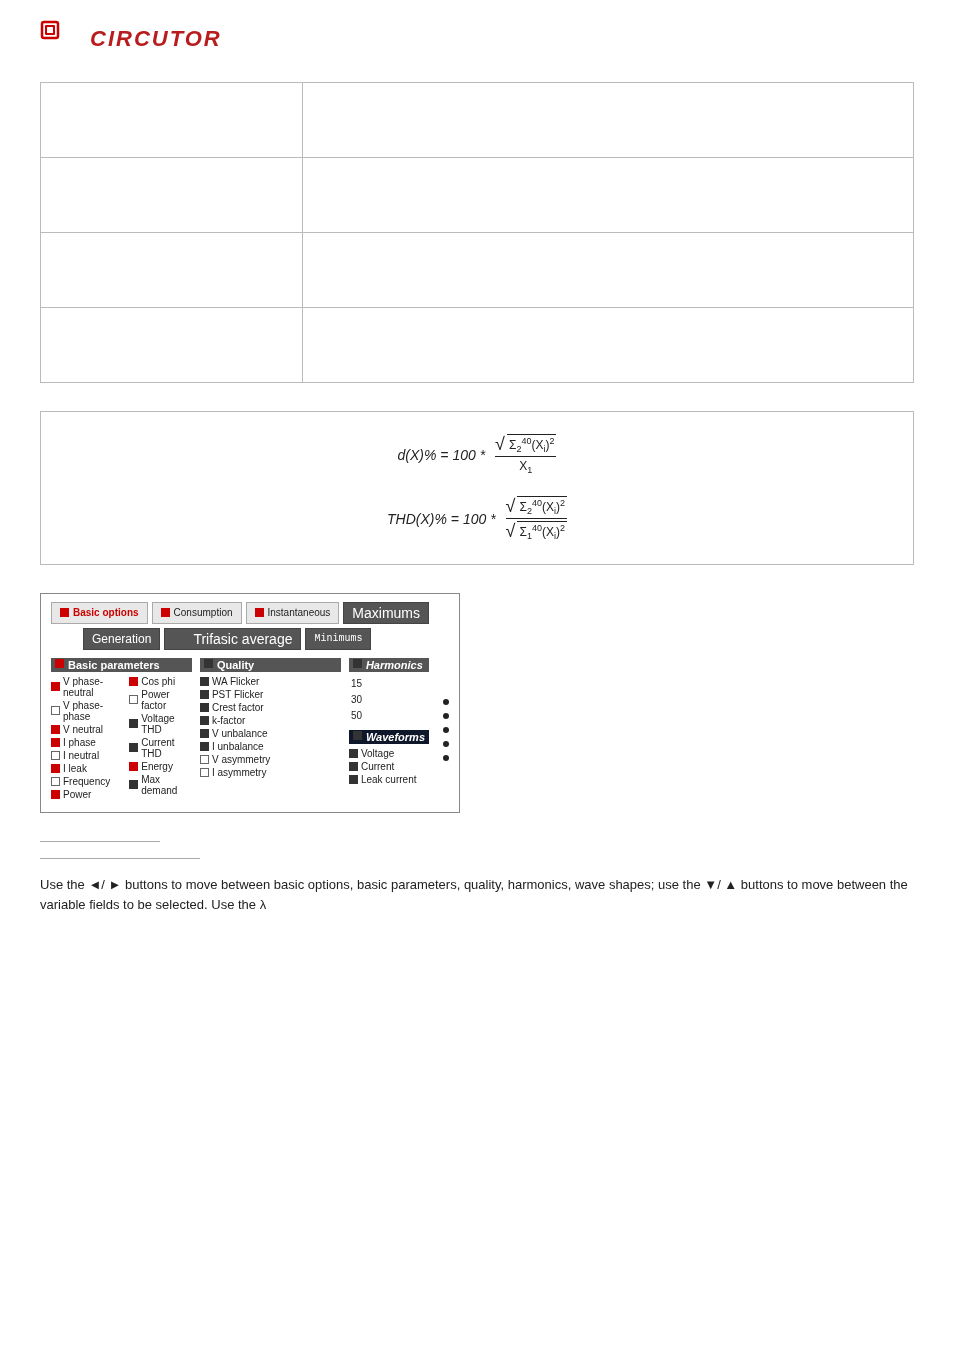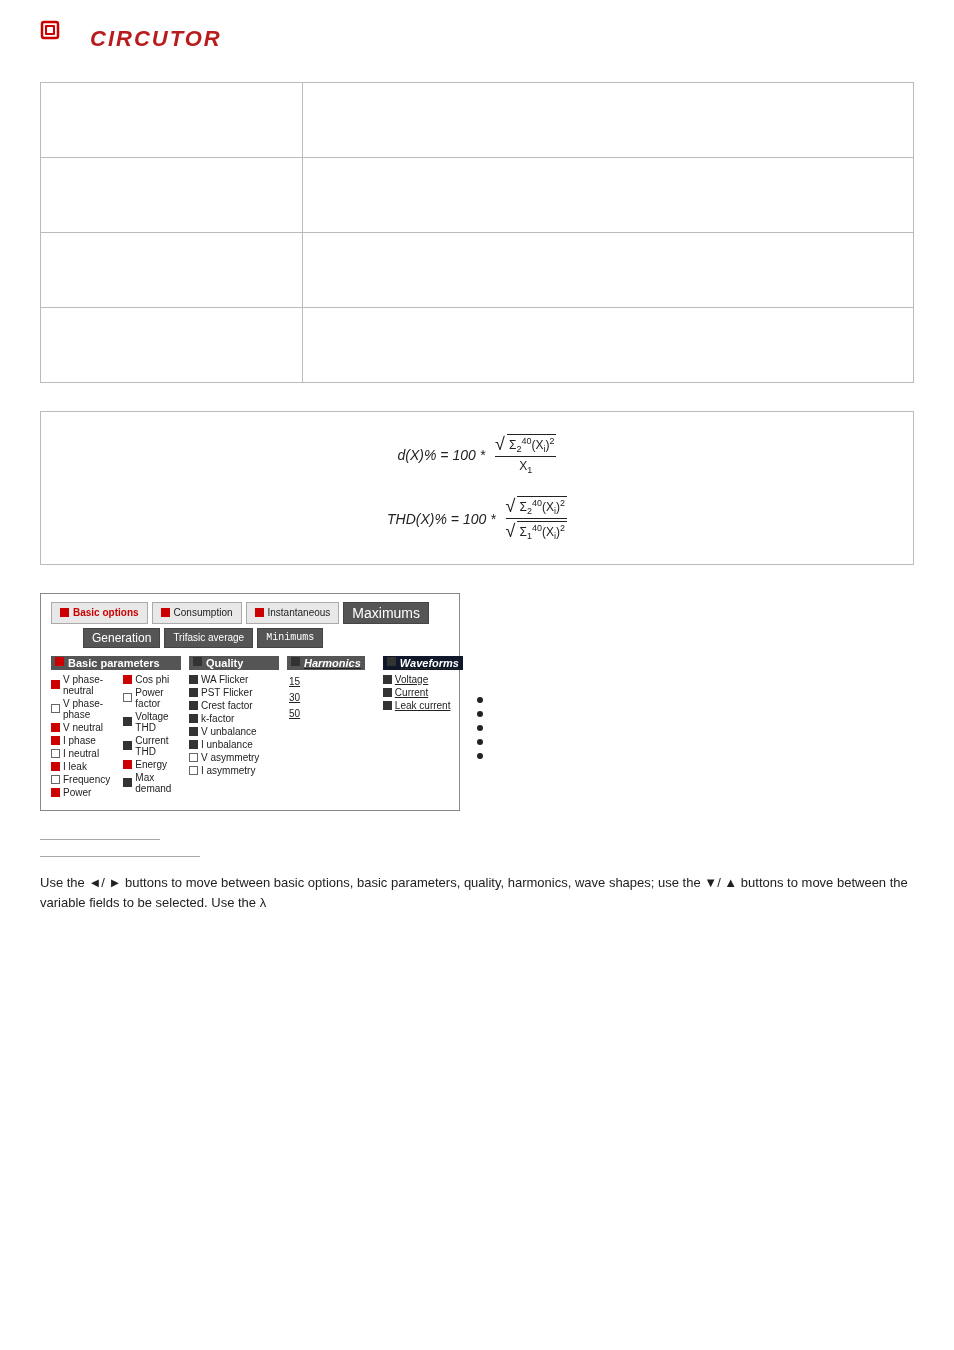--- a/index.html
+++ b/index.html
@@ -303,21 +303,21 @@
     <div class="tab-item dark-tab">
       <span style="font-size:14px;">Maximums</span>
     </div>
   </div>
   <div class="options-tabs" style="margin-top:-4px; margin-bottom:8px;">
     <div style="width:28px"></div>
     <div class="tab-item dark-tab">
       <span style="font-size:12px;">Generation</span>
     </div>
     <div class="tab-item dark-tab">
-      <span style="font-size:10px;">Trifasic average</span>
+      <span style="font-size:14px;margin-left:20px;">Trifasic average</span>
     </div>
     <div class="tab-item dark-tab">
       <span style="font-size:10px;font-family:Liberation Mono, monospace;">Minimums</span>
     </div>
   </div>
 
   <div class="options-body">
 
     <div class="col-section" style="min-width:130px;">
       <div class="section-title">
@@ -421,21 +421,21 @@
       <div class="check-row">
         <span class="chk-box"></span>
         <span>V asymmetry</span>
       </div>
       <div class="check-row">
         <span class="chk-box"></span>
         <span>I asymmetry</span>
       </div>
     </div>
 
-    <div style="display:flex; flex-direction:row; gap:18px;text-decoration:underline;">
+    <div style="display:flex; flex-direction:column; gap:6px;">
 
       <div>
         <div class="section-title">
           <span class="chk-box checked-dark"></span>
           <span style="font-style:italic; font-weight:bold;">Harmonics</span>
         </div>
         <div class="num-list">
           <div>15</div>
           <div>30</div>
           <div>50</div>

